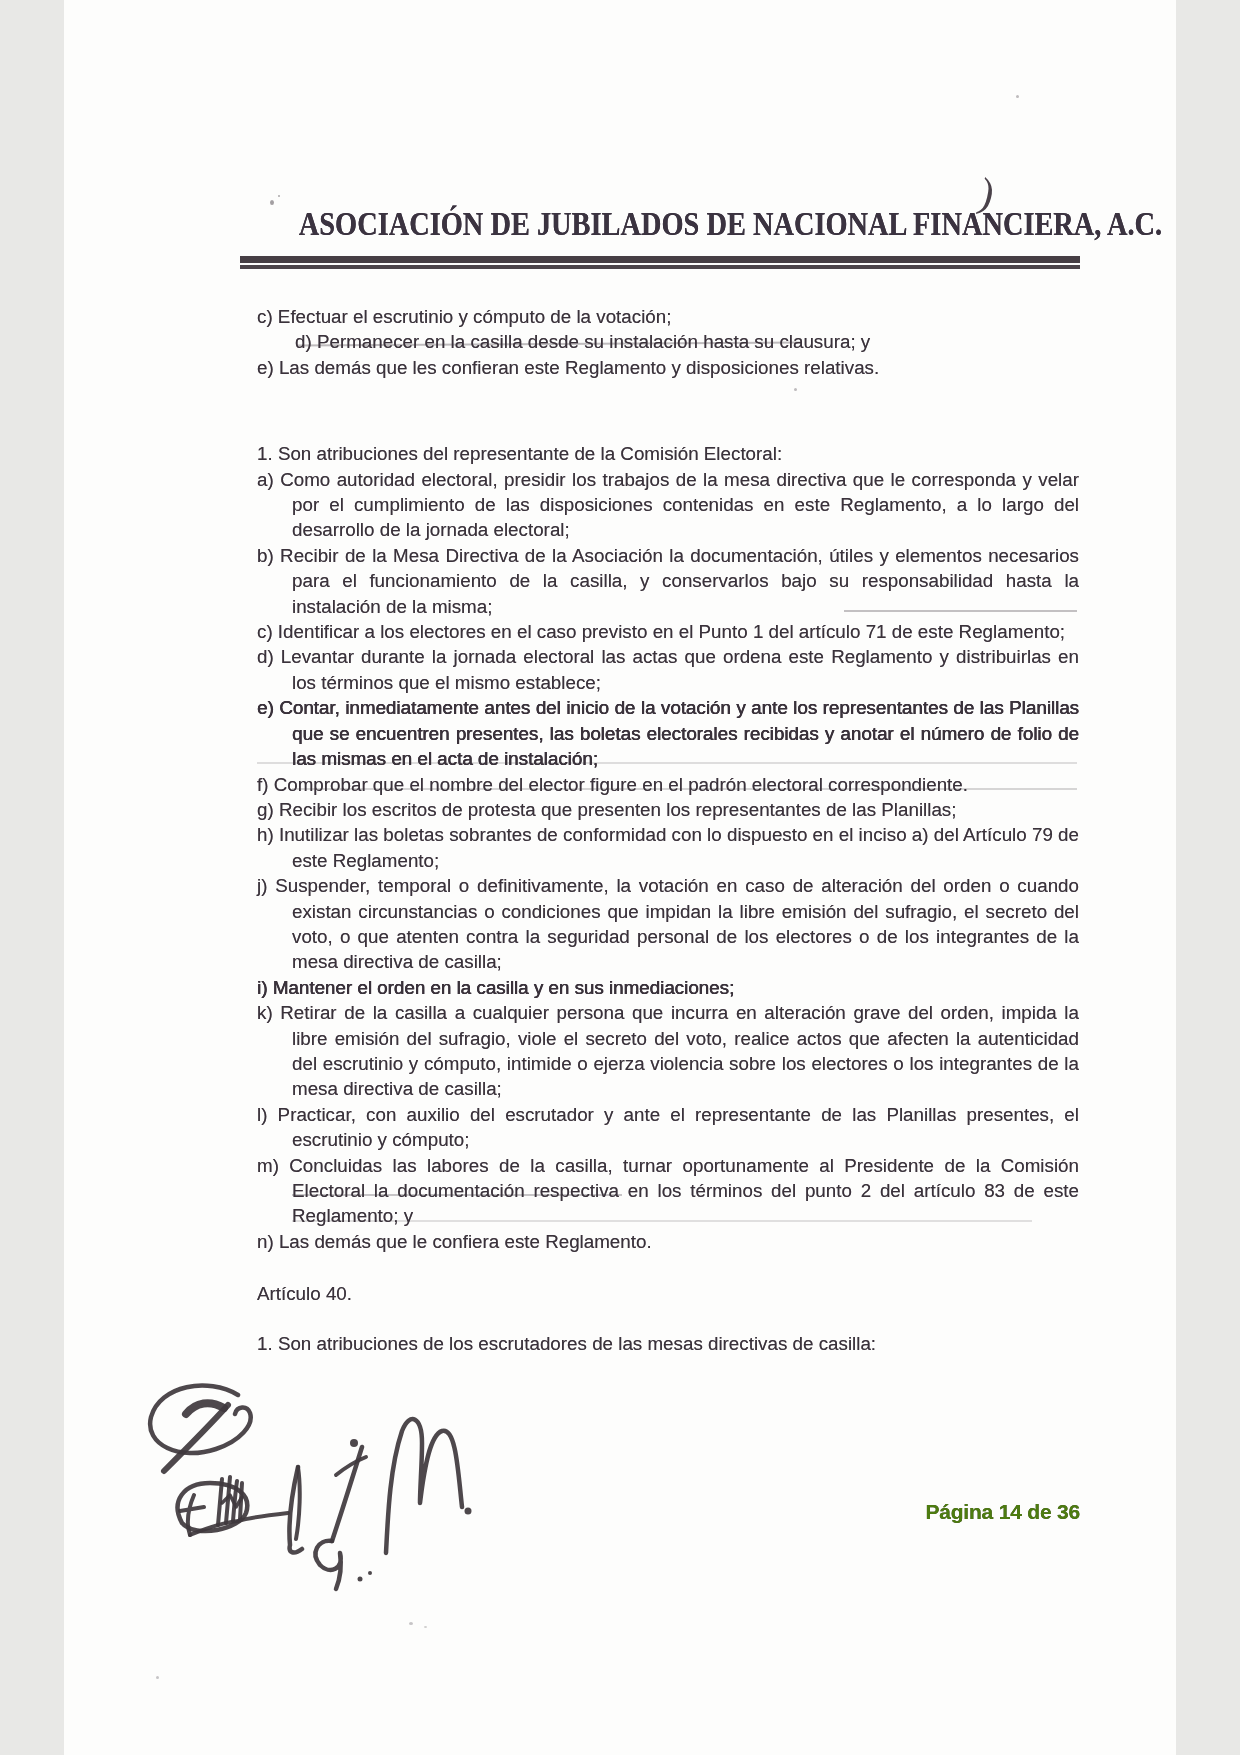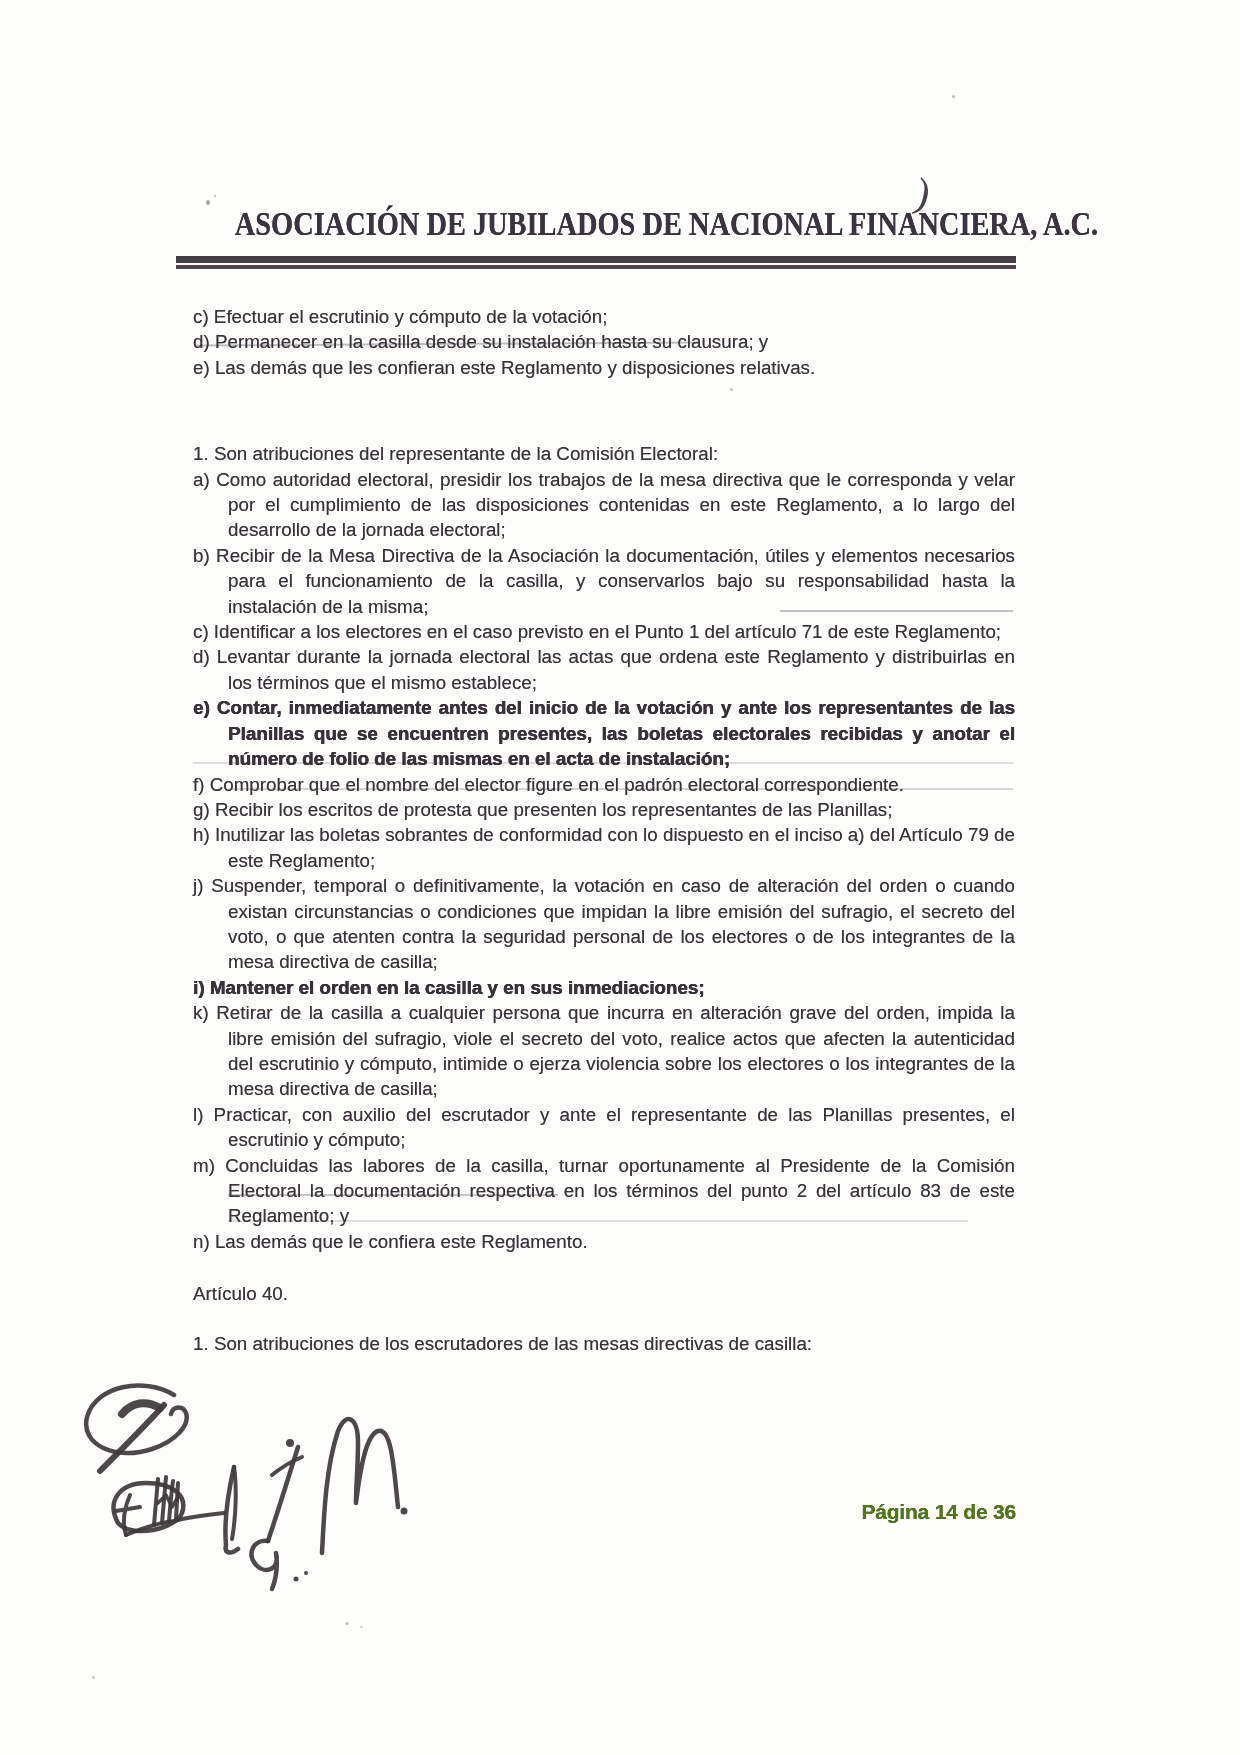--- a/index.html
+++ b/index.html
@@ -1,17 +1,17 @@
 <!DOCTYPE html>
 <html><head>
 <meta charset="utf-8">
 <style>
   html,body{margin:0;padding:0;background:#e8e8e6;}
   .page{
-    position:relative; width:1240px; height:1755px; margin:0 auto;
+    position:relative; width:1112px; height:1755px; margin:0 auto;
     background:#fdfdfc; overflow:hidden;
     font-family:"Liberation Sans", sans-serif;
     color:#3a323b;
   }
   
   .title{
     position:absolute; left:176px; top:204px; width:840px;
     font-family:"Liberation Serif", serif; font-weight:bold;
     font-size:33px; line-height:40px; text-align:center;
     color:#3b3340; white-space:nowrap;
@@ -30,22 +30,22 @@
   }
   
   .content{
     position:absolute; left:193px; top:304px; width:822px;
     font-size:18.8px; line-height:25.4px;
     text-shadow:0 0 0.25px rgba(58,50,59,.6);
   }
   .block{text-align:justify;}
   .item{padding-left:35px; text-indent:-35px;}
   .heading,.para{padding-left:0;}
-  .heavy{text-shadow:0.5px 0 0 currentColor, 0 0 0.3px currentColor;font-weight:bold;}
-  .strike{position:relative;}
+  .heavy{text-shadow:0.5px 0 0 currentColor, 0 0 0.3px currentColor;}
+  .strike{position:relative;margin-left:38px;}
   .strike::after{
     content:""; position:absolute; left:2px; top:14px; width:505px; height:2px;
     background:rgba(62,53,60,.32); transform:rotate(-0.35deg);
   }
   
   .smudge{position:absolute; height:2px; background:#3e353c; pointer-events:none;}
   .speck{position:absolute; border-radius:50%; background:#4a4248; pointer-events:none;}
   
   .signature{position:absolute; left:74px; top:1383px; width:345px; height:215px;}
   .signature path{fill:none; stroke:#3f383d; stroke-linecap:round; stroke-linejoin:round; opacity:.92;}

